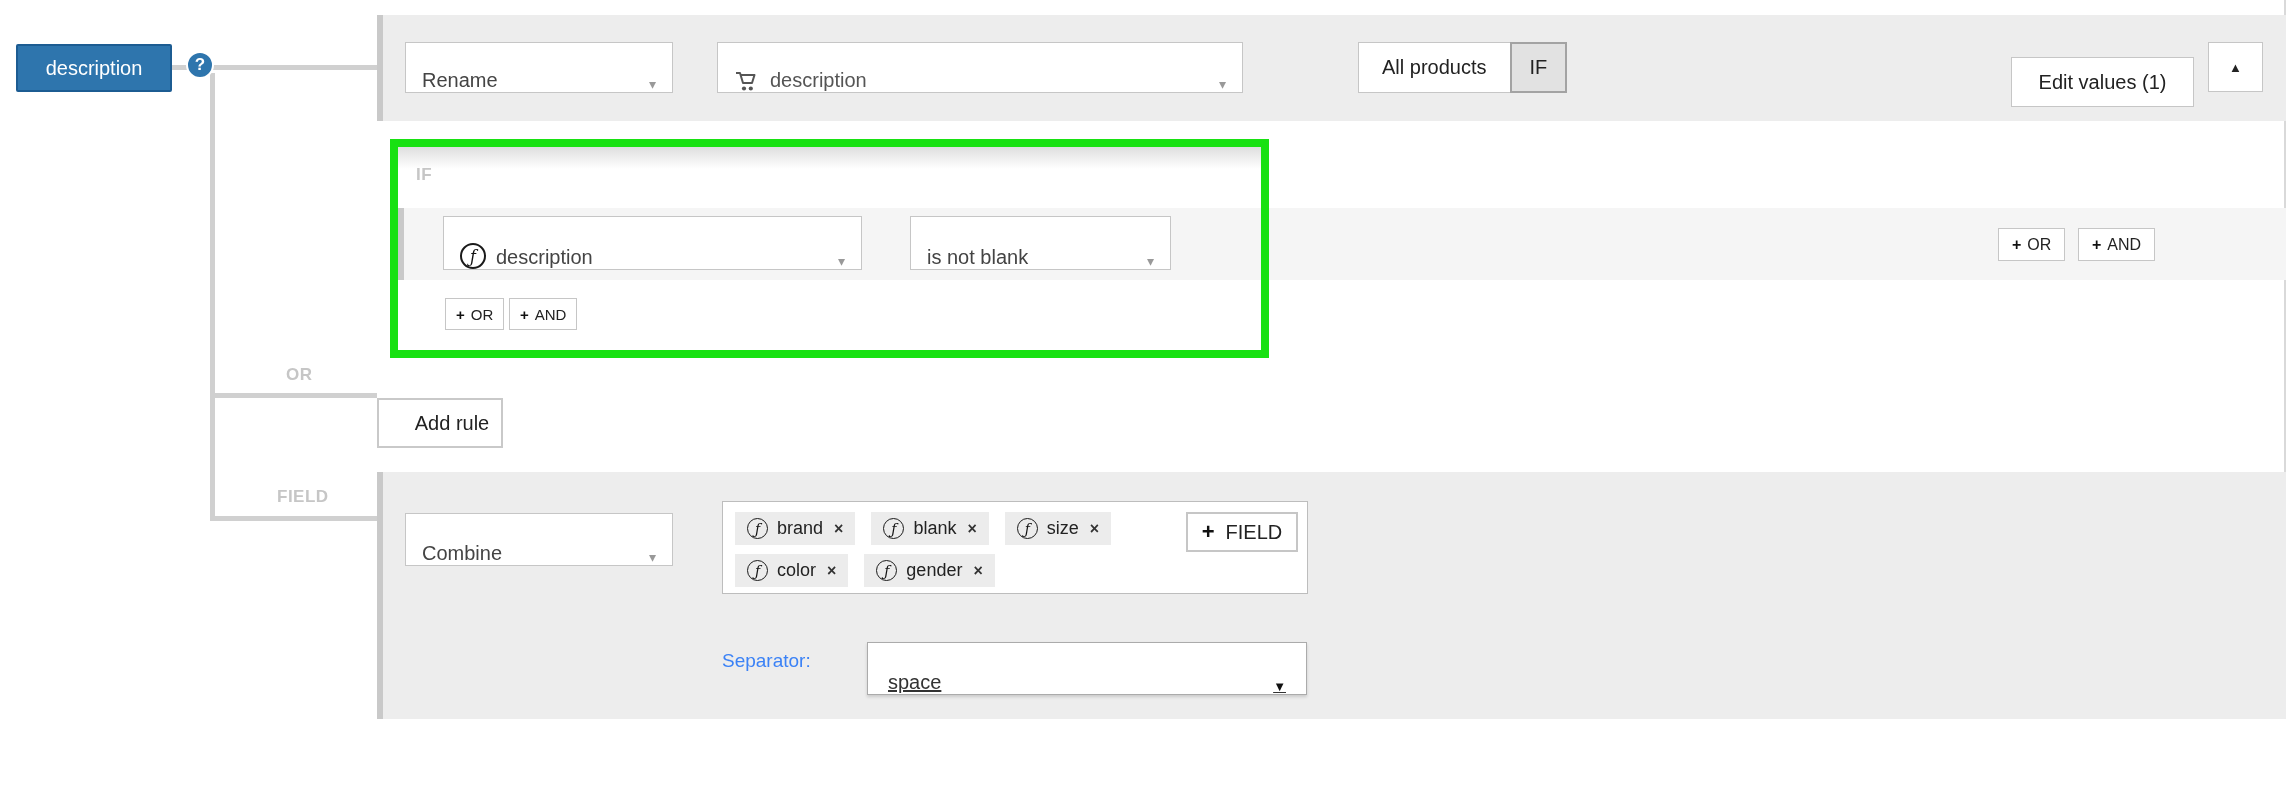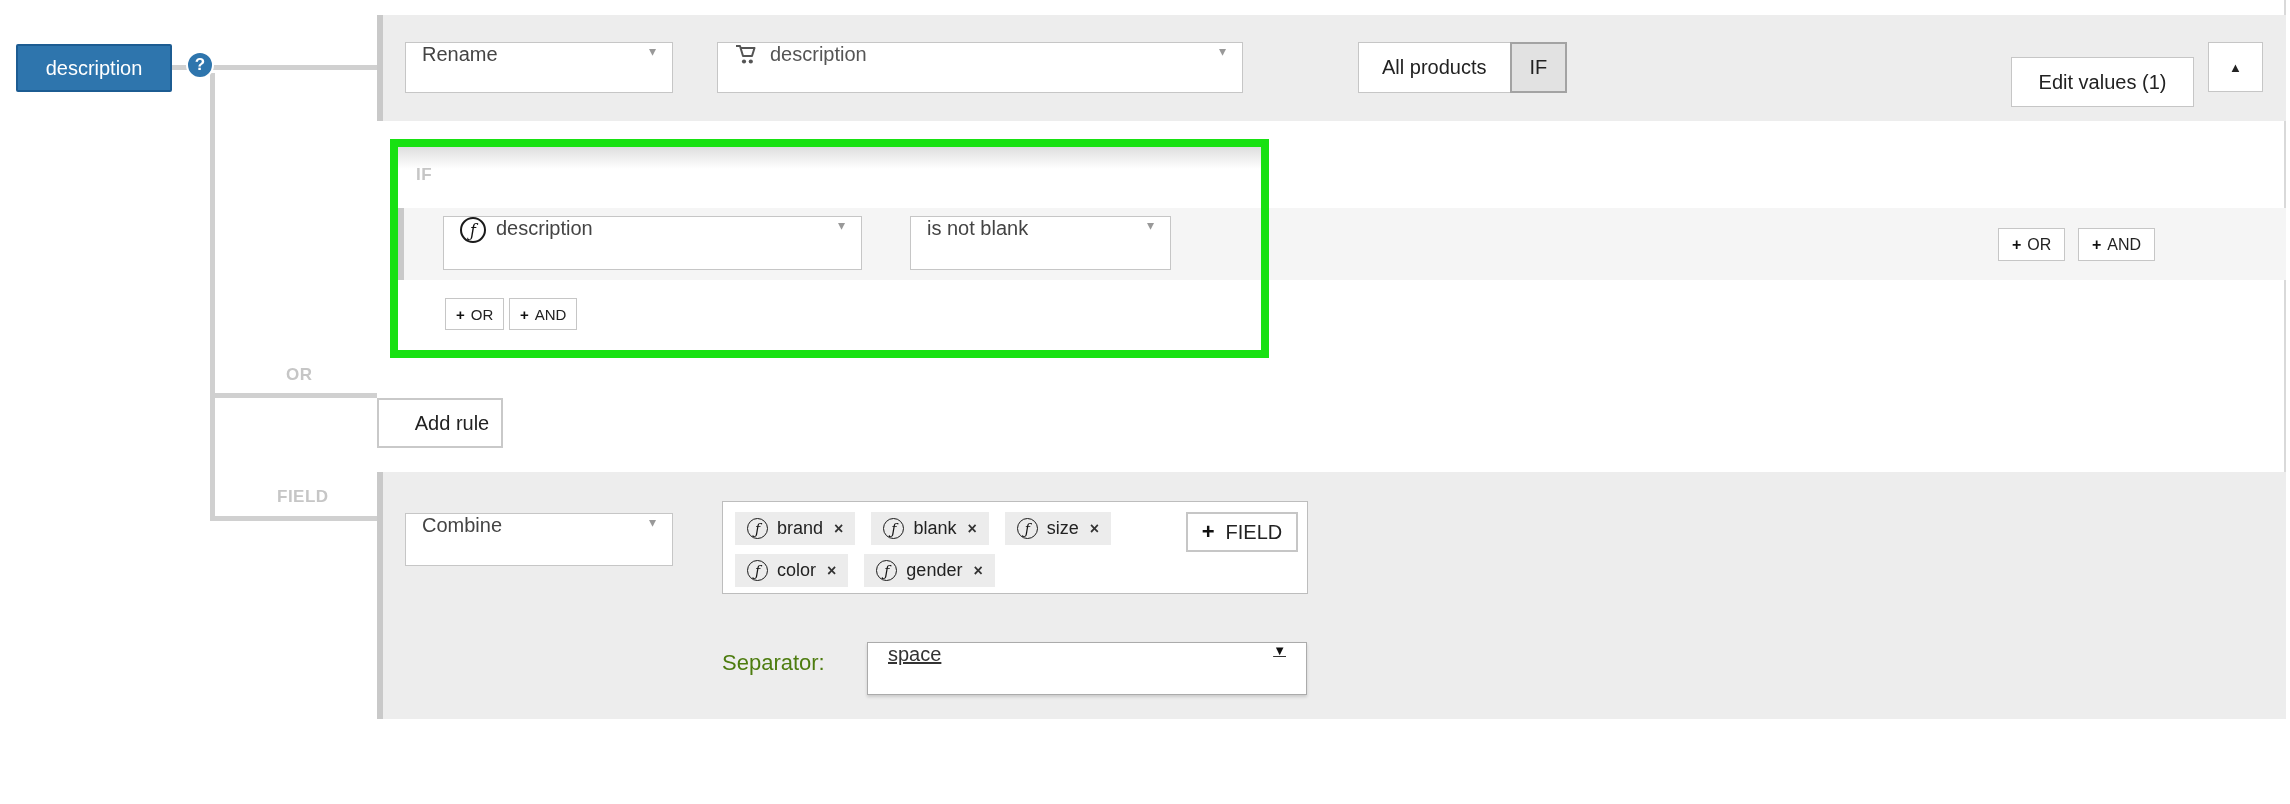--- a/index.html
+++ b/index.html
@@ -26,21 +26,21 @@
   .right-edge{left:2284px;top:0;width:2px;height:719px;background:#d9d9d9;}
 
   
   .panel{background:#ededed;border-left:6px solid #c9c9c9;}
   .topbar{left:377px;top:15px;width:1909px;height:106px;}
   .else-panel{left:377px;top:472px;width:1909px;height:247px;}
   .strip{left:398px;top:208px;width:1888px;height:72px;background:#f5f5f5;
          border-left:6px solid #c9c9c9;}
 
   
-  .select{background:#fff;border:1px solid #c6c6c6;display:flex;align-items:flex-start;
+  .select{background:#fff;border:1px solid #c6c6c6;display:flex;align-items:flex-end;
           padding:0 16px;font-size:20px;color:#444;cursor:pointer;}
   .caret{margin-left:auto;color:#999;font-size:14px;}
   .btn{background:#fff;border:1px solid #c6c6c6;display:flex;align-items:center;
        justify-content:center;font-size:20px;color:#222;cursor:pointer;}
   .plus{font-weight:bold;color:#111;}
 
   
   .action-select{left:405px;top:42px;width:268px;height:51px;}
   .field-select{left:717px;top:42px;width:526px;height:51px;gap:12px;color:#555;}
   .scope-toggle{left:1358px;top:42px;height:51px;display:flex;}
@@ -76,21 +76,21 @@
   
   .combine-select{left:405px;top:505px;width:268px;height:53px;margin-top:8px;}
   .chips-box{left:722px;top:501px;width:586px;height:93px;background:#fff;
      border:1px solid #bdbdbd;padding:10px 130px 8px 12px;display:flex;
      flex-wrap:wrap;gap:9px 16px;align-content:flex-start;}
   .chip{display:inline-flex;align-items:center;gap:9px;background:#ececec;
         padding:0 12px;height:33px;font-size:18px;color:#222;}
   .chip-close{font-size:16px;font-weight:bold;color:#333;cursor:pointer;margin-left:2px;}
   .add-field{left:1186px;top:512px;width:112px;height:40px;border:2px solid #c6c6c6;gap:11px;}
   .add-field .plus{font-size:22px;}
-  .sep-label{left:722px;top:650px;font-size:22px;color:#4d7c0f;}
+  .sep-label{left:722px;top:650px;font-size:19px;color:#3b82f6;}
   .sep-select{left:867px;top:642px;width:440px;height:53px;border-color:#ababab;
       padding:0 20px;box-shadow:0 2px 3px rgba(0,0,0,.15);color:#333;text-decoration:underline;}
   .sep-select .native-arrow{margin-left:auto;color:#111;font-size:13px;}
 </style>
 </head>
 <body>
 
 <div class="canvas">
 
   <div class="abs field-node">description</div>

